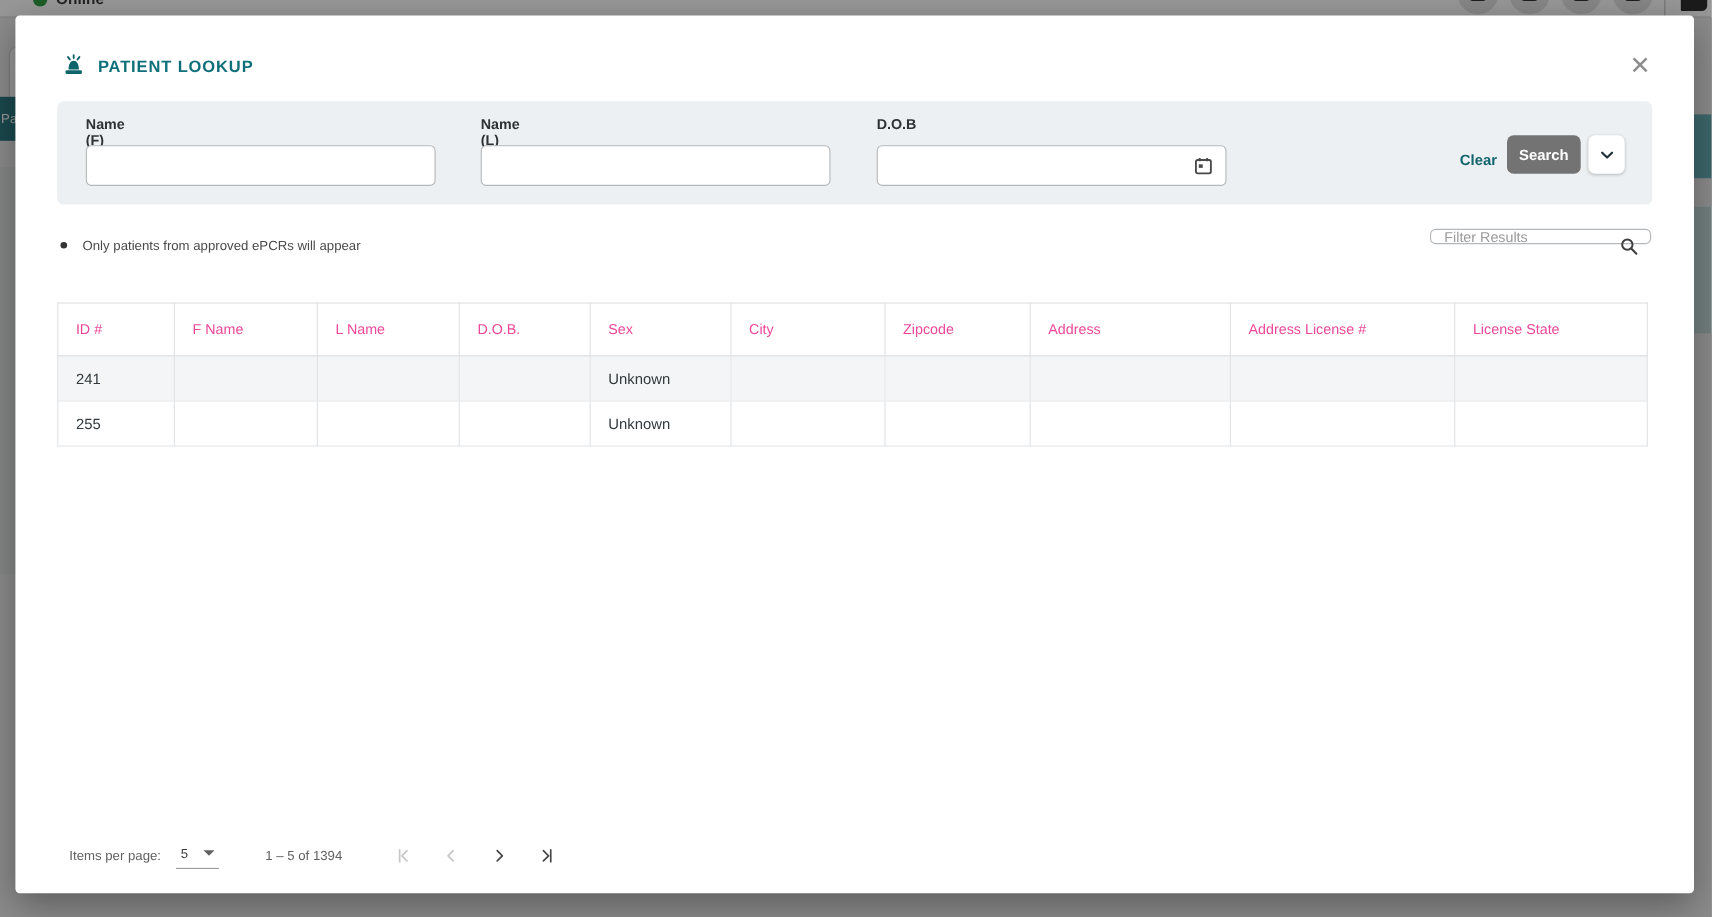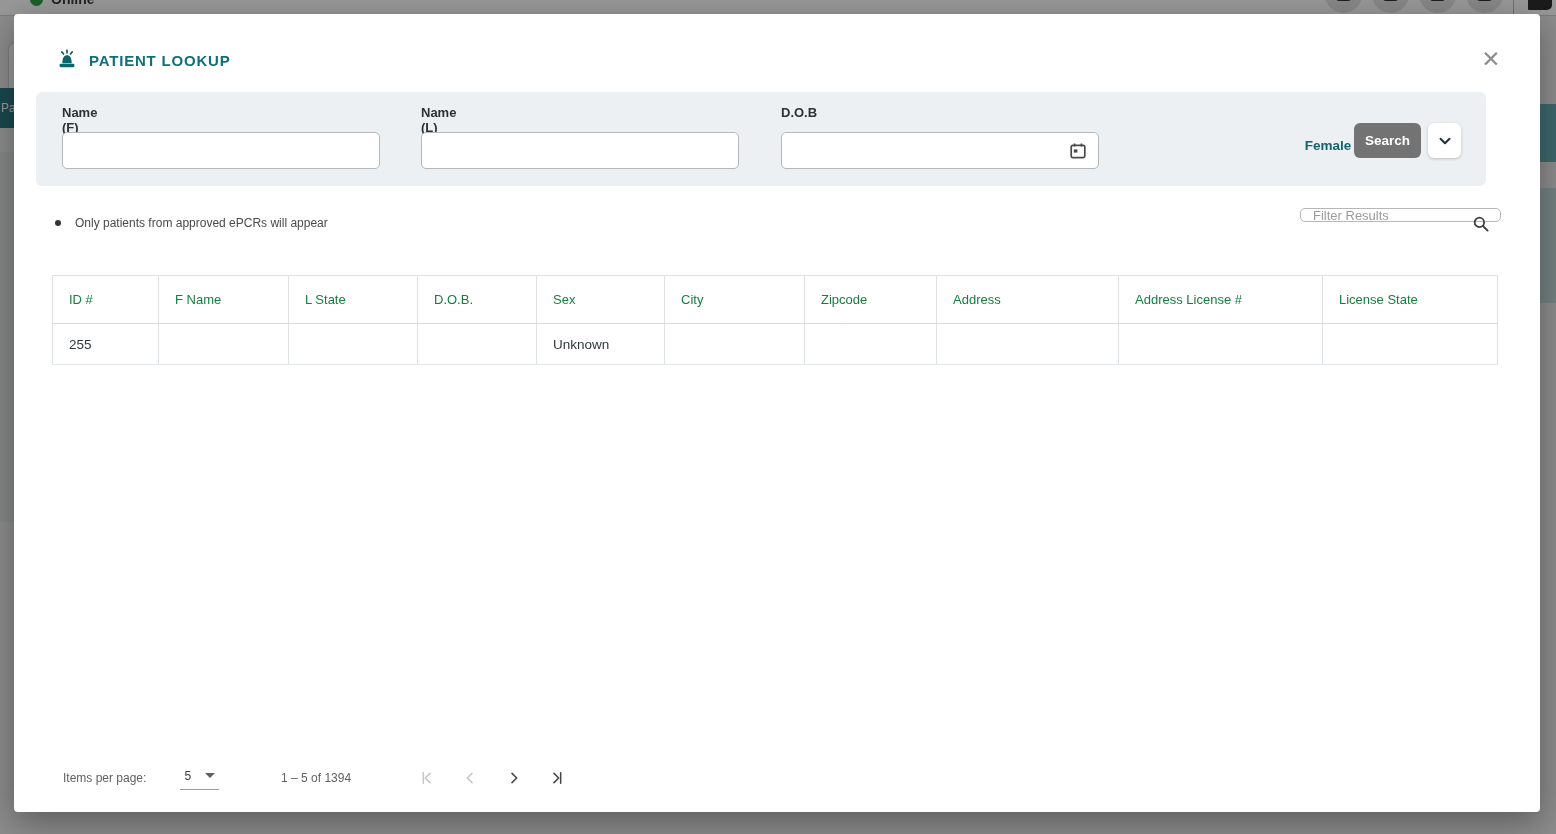--- a/index.html
+++ b/index.html
@@ -36,21 +36,21 @@
   .modal { position:absolute; left:14px; top:14px; width:1526px; height:798px;
            background:#ffffff; border-radius:4px; box-shadow:0 10px 34px rgba(0,0,0,0.35); }
 
   .modal-title-row { position:absolute; left:41px; top:34px; display:flex; align-items:center; gap:10px; }
   .modal-title { font-size:15px; font-weight:700; letter-spacing:0.8px; color:#10707a; }
   .close-btn { position:absolute; left:1463px; top:31px; width:28px; height:28px;
                display:flex; align-items:center; justify-content:center;
                font-size:23px; color:#8d8d8d; cursor:pointer; line-height:1; }
 
   
-  .search-panel { position:absolute; left:22px; top:78px; width:1450px; height:94px;
+  .search-panel { position:absolute; left:38px; top:78px; width:1450px; height:94px;
                   background:#edf0f2; border-radius:6px; }
   .field { position:absolute; top:0; }
   .field-label { position:absolute; top:13px; left:0; font-size:13px; font-weight:700; color:#2e3234; }
   .field-input { position:absolute; top:40px; left:0; width:318px; height:37px;
                  background:#fff; border:1px solid #b4b8ba; border-radius:5px;
                  font-size:14px; color:#333; padding:0 12px;
                  font-family:"Liberation Sans", sans-serif; }
   .dob-cal-icon { position:absolute; top:50px; left:288px; width:18px; height:18px; }
   .clear-btn { position:absolute; left:1260px; top:46px; width:64px; text-align:center;
                font-size:13.5px; font-weight:600; color:#10646b; cursor:pointer; }
@@ -73,29 +73,29 @@
                   padding:0 34px 0 12px; font-size:13px; color:#333;
                   font-family:"Liberation Sans", sans-serif; }
   .filter-input::placeholder { color:#9a9a9a; }
   .filter-search-icon { position:absolute; right:10px; top:6px; width:18px; height:18px; }
 
   
   .lookup-table { position:absolute; left:38px; top:261px; border-collapse:collapse;
                   table-layout:fixed; width:1445px; }
   .lookup-table th, .lookup-table td { border-right:1px solid #dfe2e4; padding:0 16px;
                   text-align:left; overflow:hidden; white-space:nowrap; }
-  .lookup-table th { height:48px; font-size:13px; font-weight:400; color:#15803d;
+  .lookup-table th { height:48px; font-size:13px; font-weight:400; color:#ec4899;
                   border-top:1px solid #dfe2e4; border-bottom:1px solid #d8dbdd; }
   .lookup-table th:first-child, .lookup-table td:first-child { border-left:1px solid #dfe2e4; }
   .lookup-table td { height:41px; font-size:13.5px; color:#31393c; border-bottom:1px solid #e3e6e8; }
   .lookup-table tr.alt td { background:#f4f5f6; }
 
   
   .pagination { position:absolute; left:49px; top:751px; display:flex; align-items:center;
-                font-size:12px; color:#616161;gap:20px; }
+                font-size:12px; color:#616161; }
   .ipp-label { margin-right:14px; }
   .ipp-select { display:flex; align-items:center; gap:14px; border-bottom:1px solid #9a9a9a;
                 padding:2px 4px 6px 4px; cursor:pointer; color:#3c3c3c; }
   .ipp-caret { width:0; height:0; border-left:5px solid transparent; border-right:5px solid transparent;
                border-top:5px solid #616161; }
   .range-label { margin-left:42px; }
   .nav-group { display:flex; align-items:center; gap:18px; margin-left:42px; }
   .nav-btn { width:26px; height:26px; display:flex; align-items:center; justify-content:center;
              cursor:pointer; }
   .nav-btn.disabled { cursor:default; }
@@ -165,21 +165,21 @@
         <div class="field-label">D.O.B</div>
         <input class="field-input" type="text" value="" style="">
         <span class="dob-cal-icon">
           <svg width="18" height="18" viewBox="0 0 18 18">
             <rect x="2.2" y="3.4" width="13.6" height="12.2" rx="1.6" fill="none" stroke="#4a4a4a" stroke-width="1.7"></rect>
             <path d="M5.6 1.6 v3 M12.4 1.6 v3" stroke="#4a4a4a" stroke-width="1.7"></path>
             <rect x="4.8" y="7.4" width="3.6" height="3.2" fill="#4a4a4a"></rect>
           </svg>
         </span>
       </div>
-      <div class="clear-btn">Female</div>
+      <div class="clear-btn">Clear</div>
       <button class="search-btn">Search</button>
       <button class="search-options-btn">
         <span style="display:flex;">
           <svg width="16" height="16" viewBox="0 0 16 16">
             <path d="M3.5 5.8 L8 10.2 L12.5 5.8" fill="none" stroke="#23313a" stroke-width="2" stroke-linecap="round" stroke-linejoin="round"></path>
           </svg>
         </span>
       </button>
     </div>
 
@@ -207,31 +207,43 @@
           <col style="width: 140px;">
           <col style="width: 132px;">
           <col style="width: 182px;">
           <col style="width: 204px;">
           <col style="width: 175px;">
         </colgroup>
       <thead>
           <tr id="table-head-row">
             <th>ID #</th>
             <th>F Name</th>
-            <th>L State</th>
+            <th>L Name</th>
             <th>D.O.B.</th>
             <th>Sex</th>
             <th>City</th>
             <th>Zipcode</th>
             <th>Address</th>
             <th>Address License #</th>
             <th>License State</th>
           </tr>
         </thead>
       <tbody id="table-body">
+          <tr class="alt">
+            <td>241</td>
+            <td></td>
+            <td></td>
+            <td></td>
+            <td>Unknown</td>
+            <td></td>
+            <td></td>
+            <td></td>
+            <td></td>
+            <td></td>
+          </tr>
           <tr>
             <td>255</td>
             <td></td>
             <td></td>
             <td></td>
             <td>Unknown</td>
             <td></td>
             <td></td>
             <td></td>
             <td></td>

